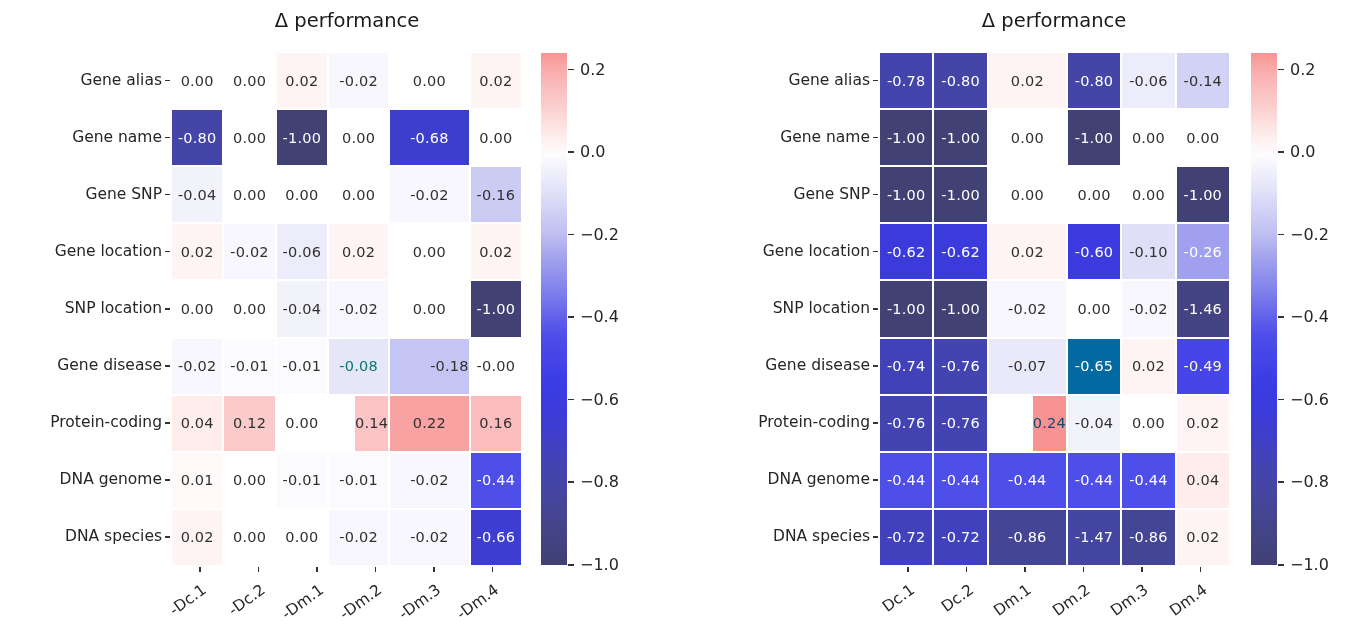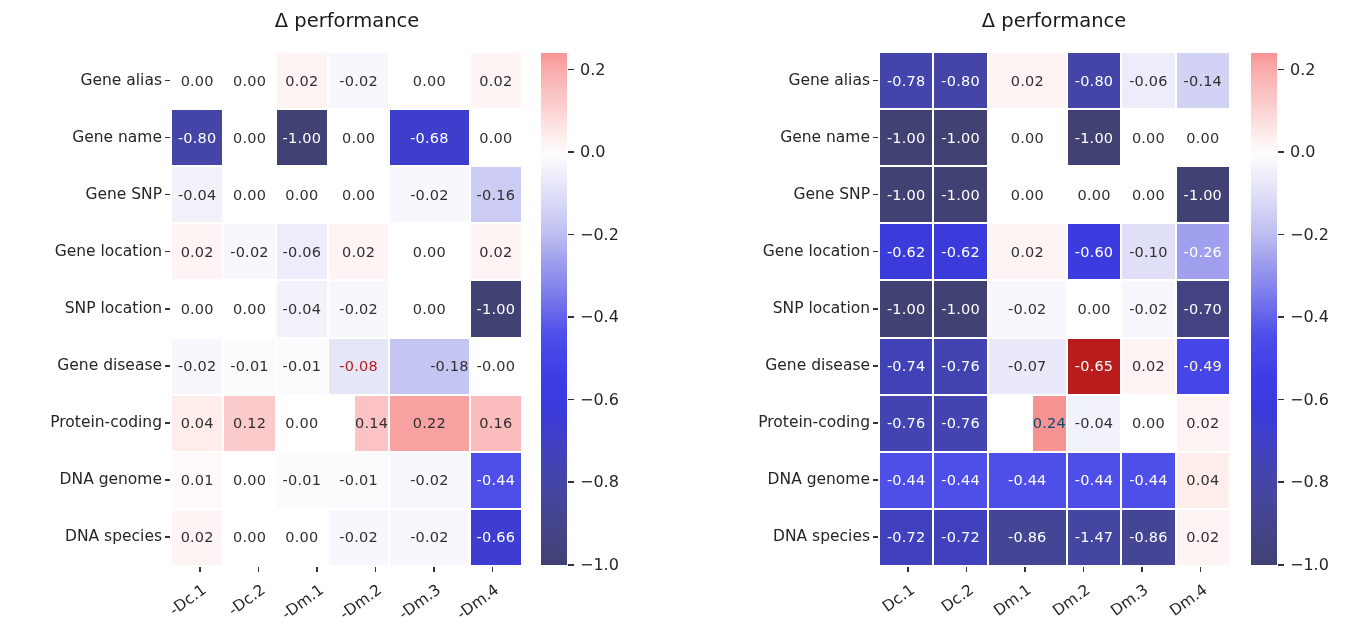--- a/index.html
+++ b/index.html
@@ -111,21 +111,21 @@
         <div class="hm-cell" style="background: rgb(254, 244, 243); color: rgb(48, 48, 48);">0.02</div>
         <div class="hm-cell" style="background: rgb(255, 255, 255); color: rgb(48, 48, 48);">0.00</div>
         <div class="hm-cell" style="background: rgb(255, 255, 255); color: rgb(48, 48, 48);">0.00</div>
         <div class="hm-cell" style="background: rgb(242, 242, 251); color: rgb(48, 48, 48);">-0.04</div>
         <div class="hm-cell" style="background: rgb(247, 247, 253); color: rgb(48, 48, 48);">-0.02</div>
         <div class="hm-cell" style="background: rgb(255, 255, 255); color: rgb(48, 48, 48);">0.00</div>
         <div class="hm-cell" style="background: rgb(65, 65, 116); color: rgb(255, 255, 255);">-1.00</div>
         <div class="hm-cell" style="background: rgb(247, 247, 253); color: rgb(48, 48, 48);">-0.02</div>
         <div class="hm-cell" style="background: rgb(251, 251, 254); color: rgb(48, 48, 48);">-0.01</div>
         <div class="hm-cell" style="background: rgb(251, 251, 254); color: rgb(48, 48, 48);">-0.01</div>
-        <div class="hm-cell" style="background: rgb(230, 230, 249); color: #b91c1c;">-0.08</div>
+        <div class="hm-cell" style="background: rgb(230, 230, 249); color: #0f766e;">-0.08</div>
         <div class="hm-cell" style="background: rgb(197, 197, 243); color: rgb(48, 48, 48); padding-left: 40px;">-0.18</div>
         <div class="hm-cell" style="background: rgb(255, 255, 255); color: rgb(48, 48, 48);">-0.00</div>
         <div class="hm-cell" style="background: rgb(254, 237, 235); color: rgb(48, 48, 48);">0.04</div>
         <div class="hm-cell" style="background: rgb(251, 202, 202); color: rgb(48, 48, 48);">0.12</div>
         <div class="hm-cell" style="background: rgb(255, 255, 255); color: rgb(48, 48, 48);">0.00</div>
         <div class="hm-cell" style="background: rgb(251, 195, 195); color: rgb(48, 48, 48); margin-left: 26px;">0.14</div>
         <div class="hm-cell" style="background: rgb(249, 162, 162); color: rgb(48, 48, 48);">0.22</div>
         <div class="hm-cell" style="background: rgb(250, 188, 188); color: rgb(48, 48, 48);">0.16</div>
         <div class="hm-cell" style="background: rgb(255, 250, 249); color: rgb(48, 48, 48);">0.01</div>
         <div class="hm-cell" style="background: rgb(255, 255, 255); color: rgb(48, 48, 48);">0.00</div>
@@ -210,25 +210,25 @@
         <div class="hm-cell" style="background: rgb(59, 59, 220); color: rgb(255, 255, 255);">-0.62</div>
         <div class="hm-cell" style="background: rgb(254, 244, 243); color: rgb(48, 48, 48);">0.02</div>
         <div class="hm-cell" style="background: rgb(59, 59, 223); color: rgb(255, 255, 255);">-0.60</div>
         <div class="hm-cell" style="background: rgb(223, 223, 248); color: rgb(48, 48, 48);">-0.10</div>
         <div class="hm-cell" style="background: rgb(160, 160, 238); color: rgb(255, 255, 255);">-0.26</div>
         <div class="hm-cell" style="background: rgb(65, 65, 116); color: rgb(255, 255, 255);">-1.00</div>
         <div class="hm-cell" style="background: rgb(65, 65, 116); color: rgb(255, 255, 255);">-1.00</div>
         <div class="hm-cell" style="background: rgb(247, 247, 253); color: rgb(48, 48, 48);">-0.02</div>
         <div class="hm-cell" style="background: rgb(255, 255, 255); color: rgb(48, 48, 48);">0.00</div>
         <div class="hm-cell" style="background: rgb(247, 247, 253); color: rgb(48, 48, 48);">-0.02</div>
-        <div class="hm-cell" style="background: rgb(67, 67, 129); color: rgb(255, 255, 255);">-0.70</div>
+        <div class="hm-cell" style="background: rgb(67, 67, 129); color: rgb(255, 255, 255);">-1.46</div>
         <div class="hm-cell" style="background: rgb(66, 66, 184); color: rgb(255, 255, 255);">-0.74</div>
         <div class="hm-cell" style="background: rgb(67, 67, 178); color: rgb(255, 255, 255);">-0.76</div>
         <div class="hm-cell" style="background: rgb(233, 233, 250); color: rgb(48, 48, 48);">-0.07</div>
-        <div class="hm-cell" style="background: #b91c1c; color: rgb(255, 255, 255);">-0.65</div>
+        <div class="hm-cell" style="background: #0369a1; color: rgb(255, 255, 255);">-0.65</div>
         <div class="hm-cell" style="background: rgb(254, 244, 243); color: rgb(48, 48, 48);">0.02</div>
         <div class="hm-cell" style="background: rgb(70, 70, 232); color: #fef9c3;">-0.49</div>
         <div class="hm-cell" style="background: rgb(67, 67, 178); color: rgb(255, 255, 255);">-0.76</div>
         <div class="hm-cell" style="background: rgb(67, 67, 178); color: rgb(255, 255, 255);">-0.76</div>
         <div class="hm-cell" style="background: rgb(248, 147, 147); color: #0c4a6e; margin-left: 44px;">0.24</div>
         <div class="hm-cell" style="background: rgb(242, 242, 251); color: rgb(48, 48, 48);">-0.04</div>
         <div class="hm-cell" style="background: rgb(255, 255, 255); color: rgb(48, 48, 48);">0.00</div>
         <div class="hm-cell" style="background: rgb(254, 244, 243); color: rgb(48, 48, 48);">0.02</div>
         <div class="hm-cell" style="background: rgb(78, 78, 233); color: rgb(255, 255, 255);">-0.44</div>
         <div class="hm-cell" style="background: rgb(78, 78, 233); color: rgb(255, 255, 255);">-0.44</div>

